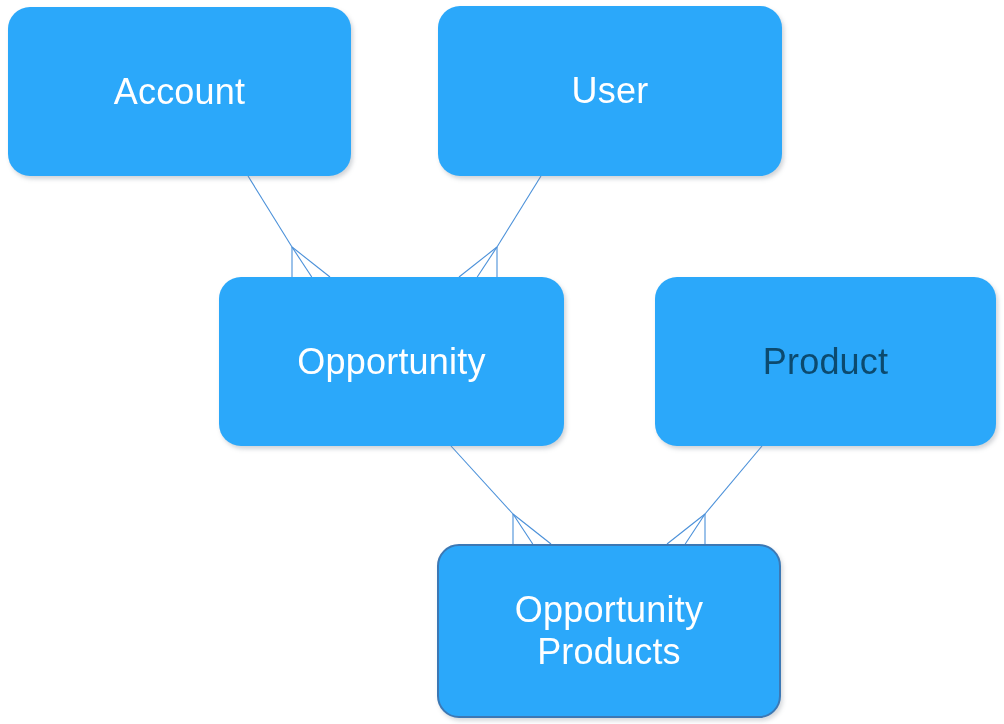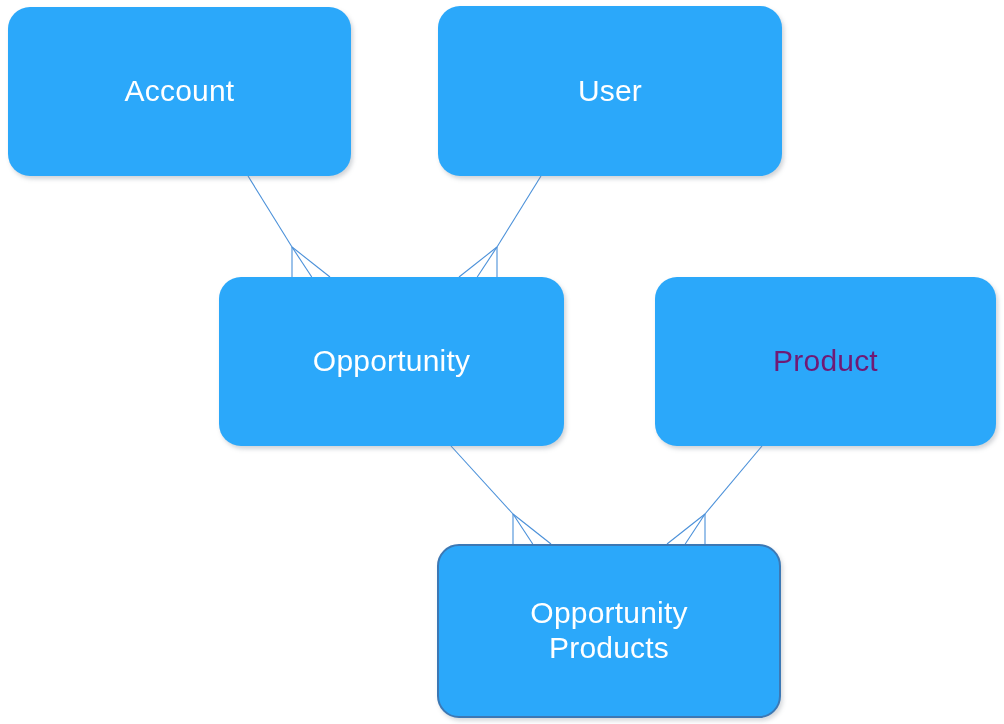--- a/index.html
+++ b/index.html
@@ -28,21 +28,21 @@
   }
   .entity-node {
     position: absolute;
     box-sizing: border-box;
     display: flex;
     align-items: center;
     justify-content: center;
     text-align: center;
     color: #ffffff;
     font-family: "Liberation Sans", sans-serif;
-    font-size: 30px;
+    font-size: 36px;
     font-weight: 400;
     line-height: 1.16;
     letter-spacing: 0.2px;
     border-radius: 22px;
     background: #2ba8fa;
     -webkit-font-smoothing: antialiased;
   }
   .entity-node.plain {
     border: none;
     box-shadow: 2px 3px 4px rgba(120, 130, 140, 0.34);
@@ -92,21 +92,21 @@
   <div id="node-layer">
       <div class="entity-node plain" style="left: 8px; top: 7px; width: 343px; height: 169px; background: rgb(43, 168, 250); color: rgb(255, 255, 255);">
         <span class="node-label">Account</span>
       </div>
       <div class="entity-node plain" style="left: 438px; top: 6px; width: 344px; height: 170px; background: rgb(43, 168, 250); color: rgb(255, 255, 255); text-align: right;">
         <span class="node-label">User</span>
       </div>
       <div class="entity-node plain" style="left: 219px; top: 277px; width: 345px; height: 169px; background: rgb(43, 168, 250); color: rgb(255, 255, 255);">
         <span class="node-label">Opportunity</span>
       </div>
-      <div class="entity-node plain" style="left: 655px; top: 277px; width: 341px; height: 169px; background: rgb(43, 168, 250); color: #701a75;">
+      <div class="entity-node plain" style="left: 655px; top: 277px; width: 341px; height: 169px; background: rgb(43, 168, 250); color: #0c4a6e;">
         <span class="node-label">Product</span>
       </div>
       <div class="entity-node outlined" style="left: 437px; top: 544px; width: 344px; height: 174px; background: rgb(43, 168, 250); color: rgb(255, 255, 255); border-color: rgb(60, 120, 180);">
         <span class="node-label">Opportunity
 Products</span>
       </div>
     </div>
 
 </div>
 

